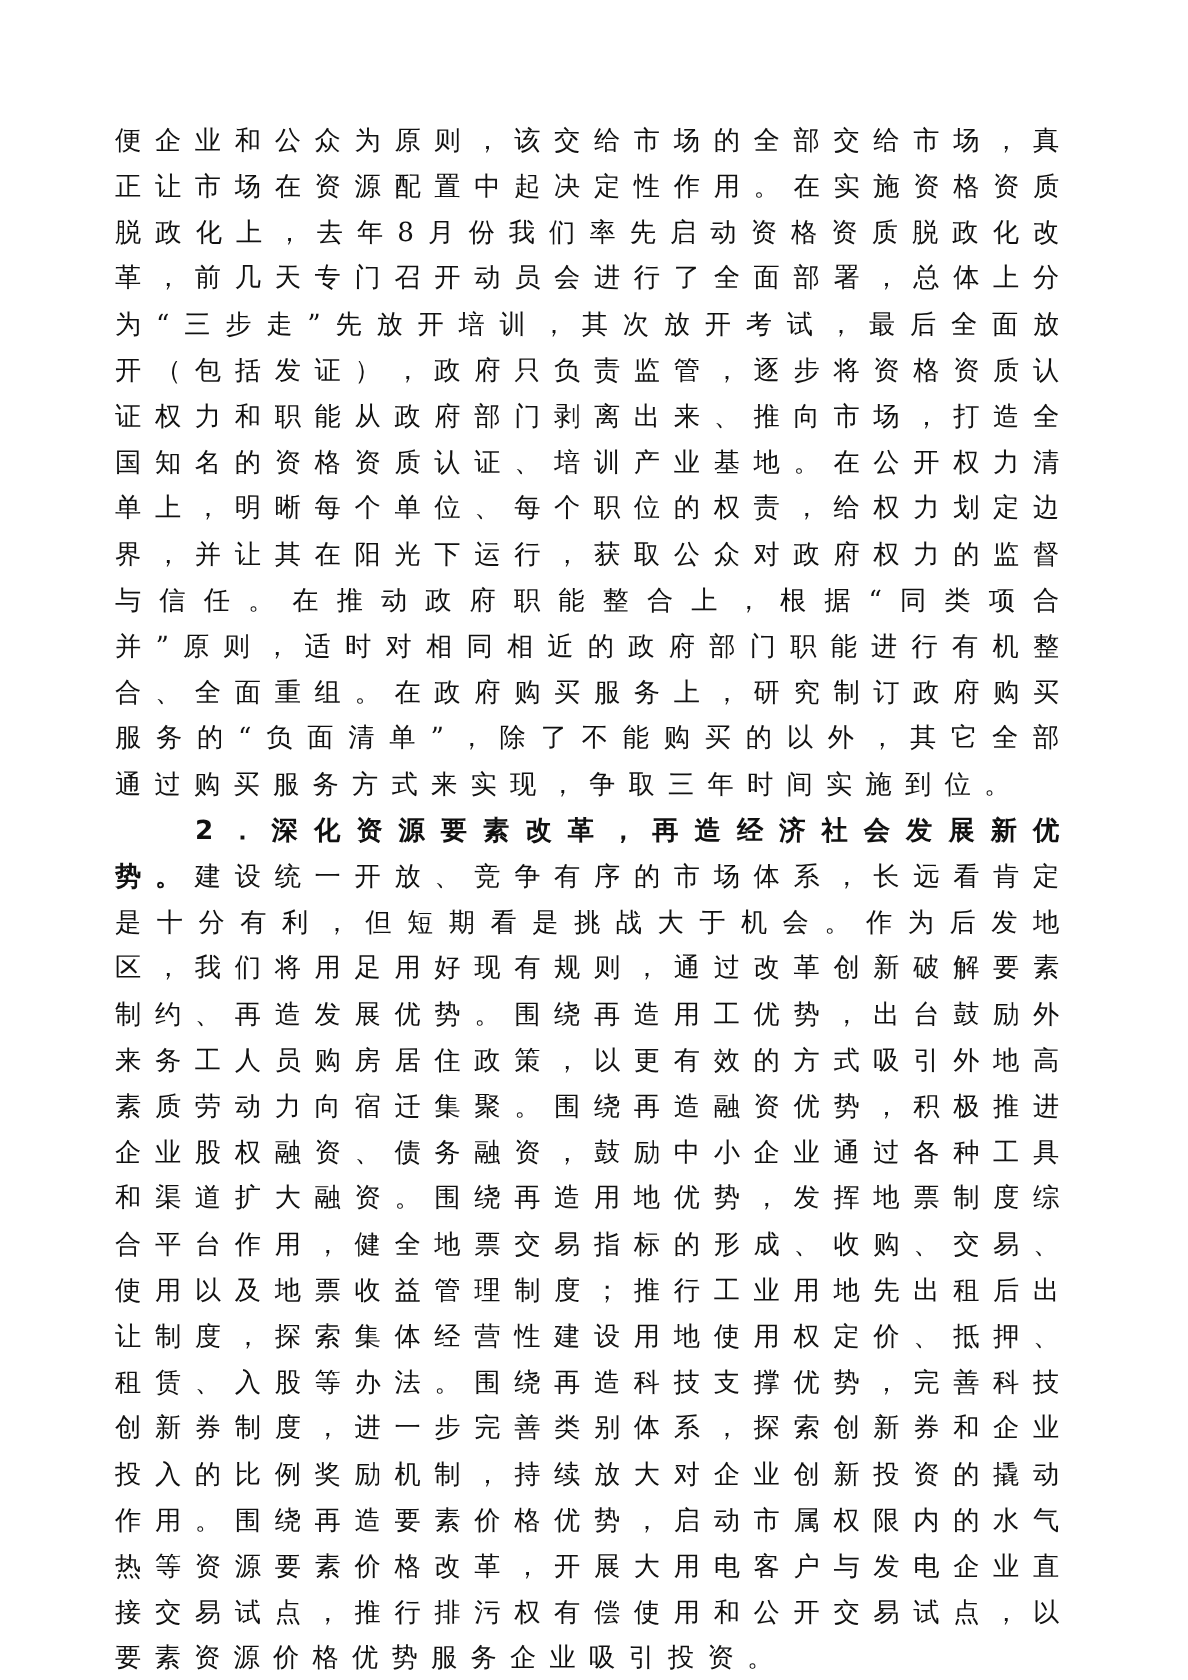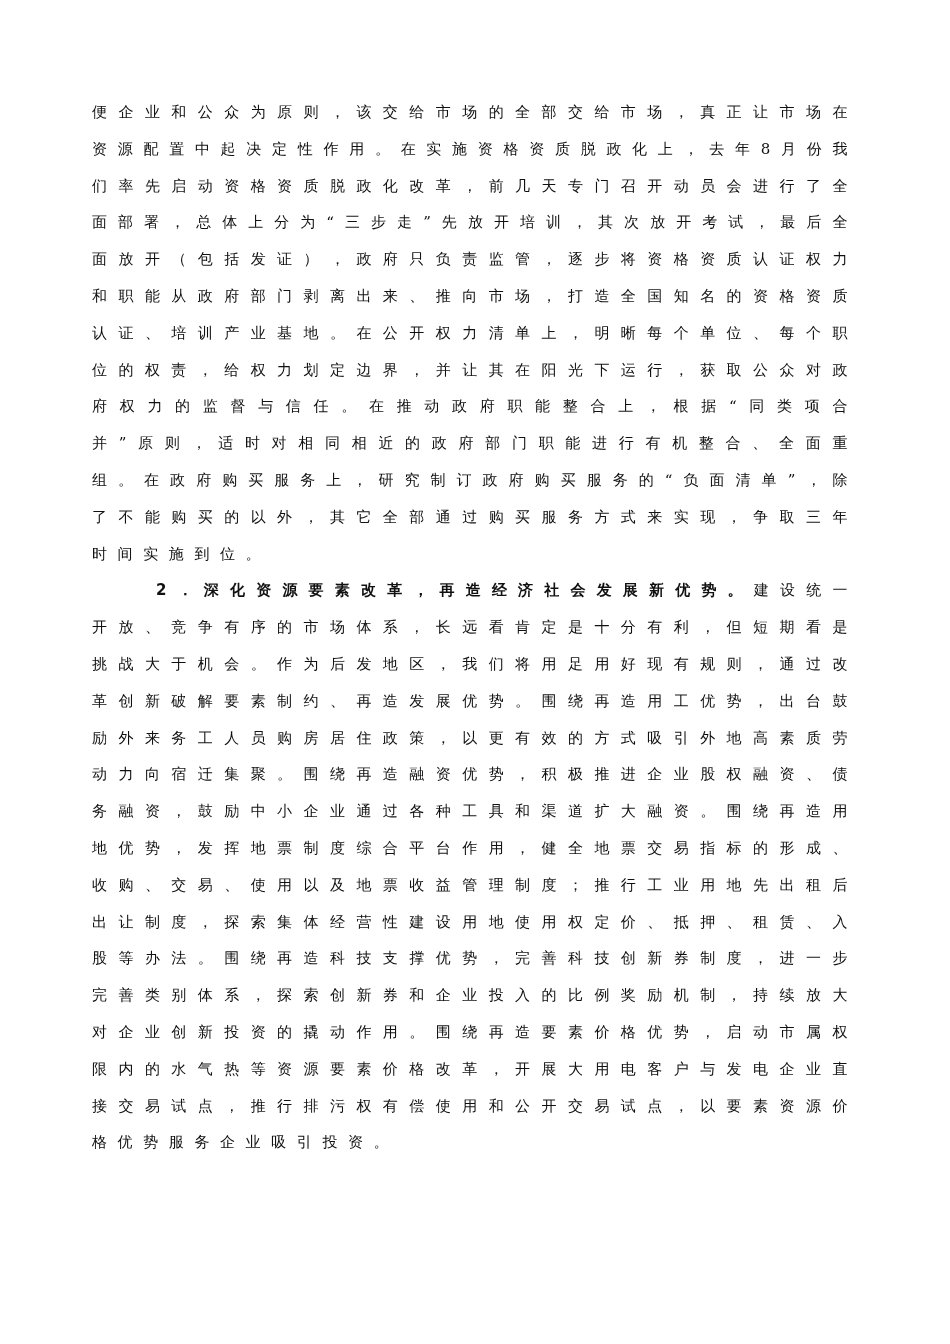--- a/index.html
+++ b/index.html
@@ -16,21 +16,21 @@
       color: #111111;
     }
     .page {
       position: absolute;
       left: 92px;
       top: 94px;
       width: 766px;
     }
     .para {
       margin: 0;
-      font-size: 15px;
+      font-size: 21px;
       line-height: 36.8px;
       letter-spacing: 10.6px;
       text-align: justify;
       text-justify: inter-character;
       word-break: break-all;
       font-weight: normal;
     }
     .para.indent {
       text-indent: 64px;
     }

